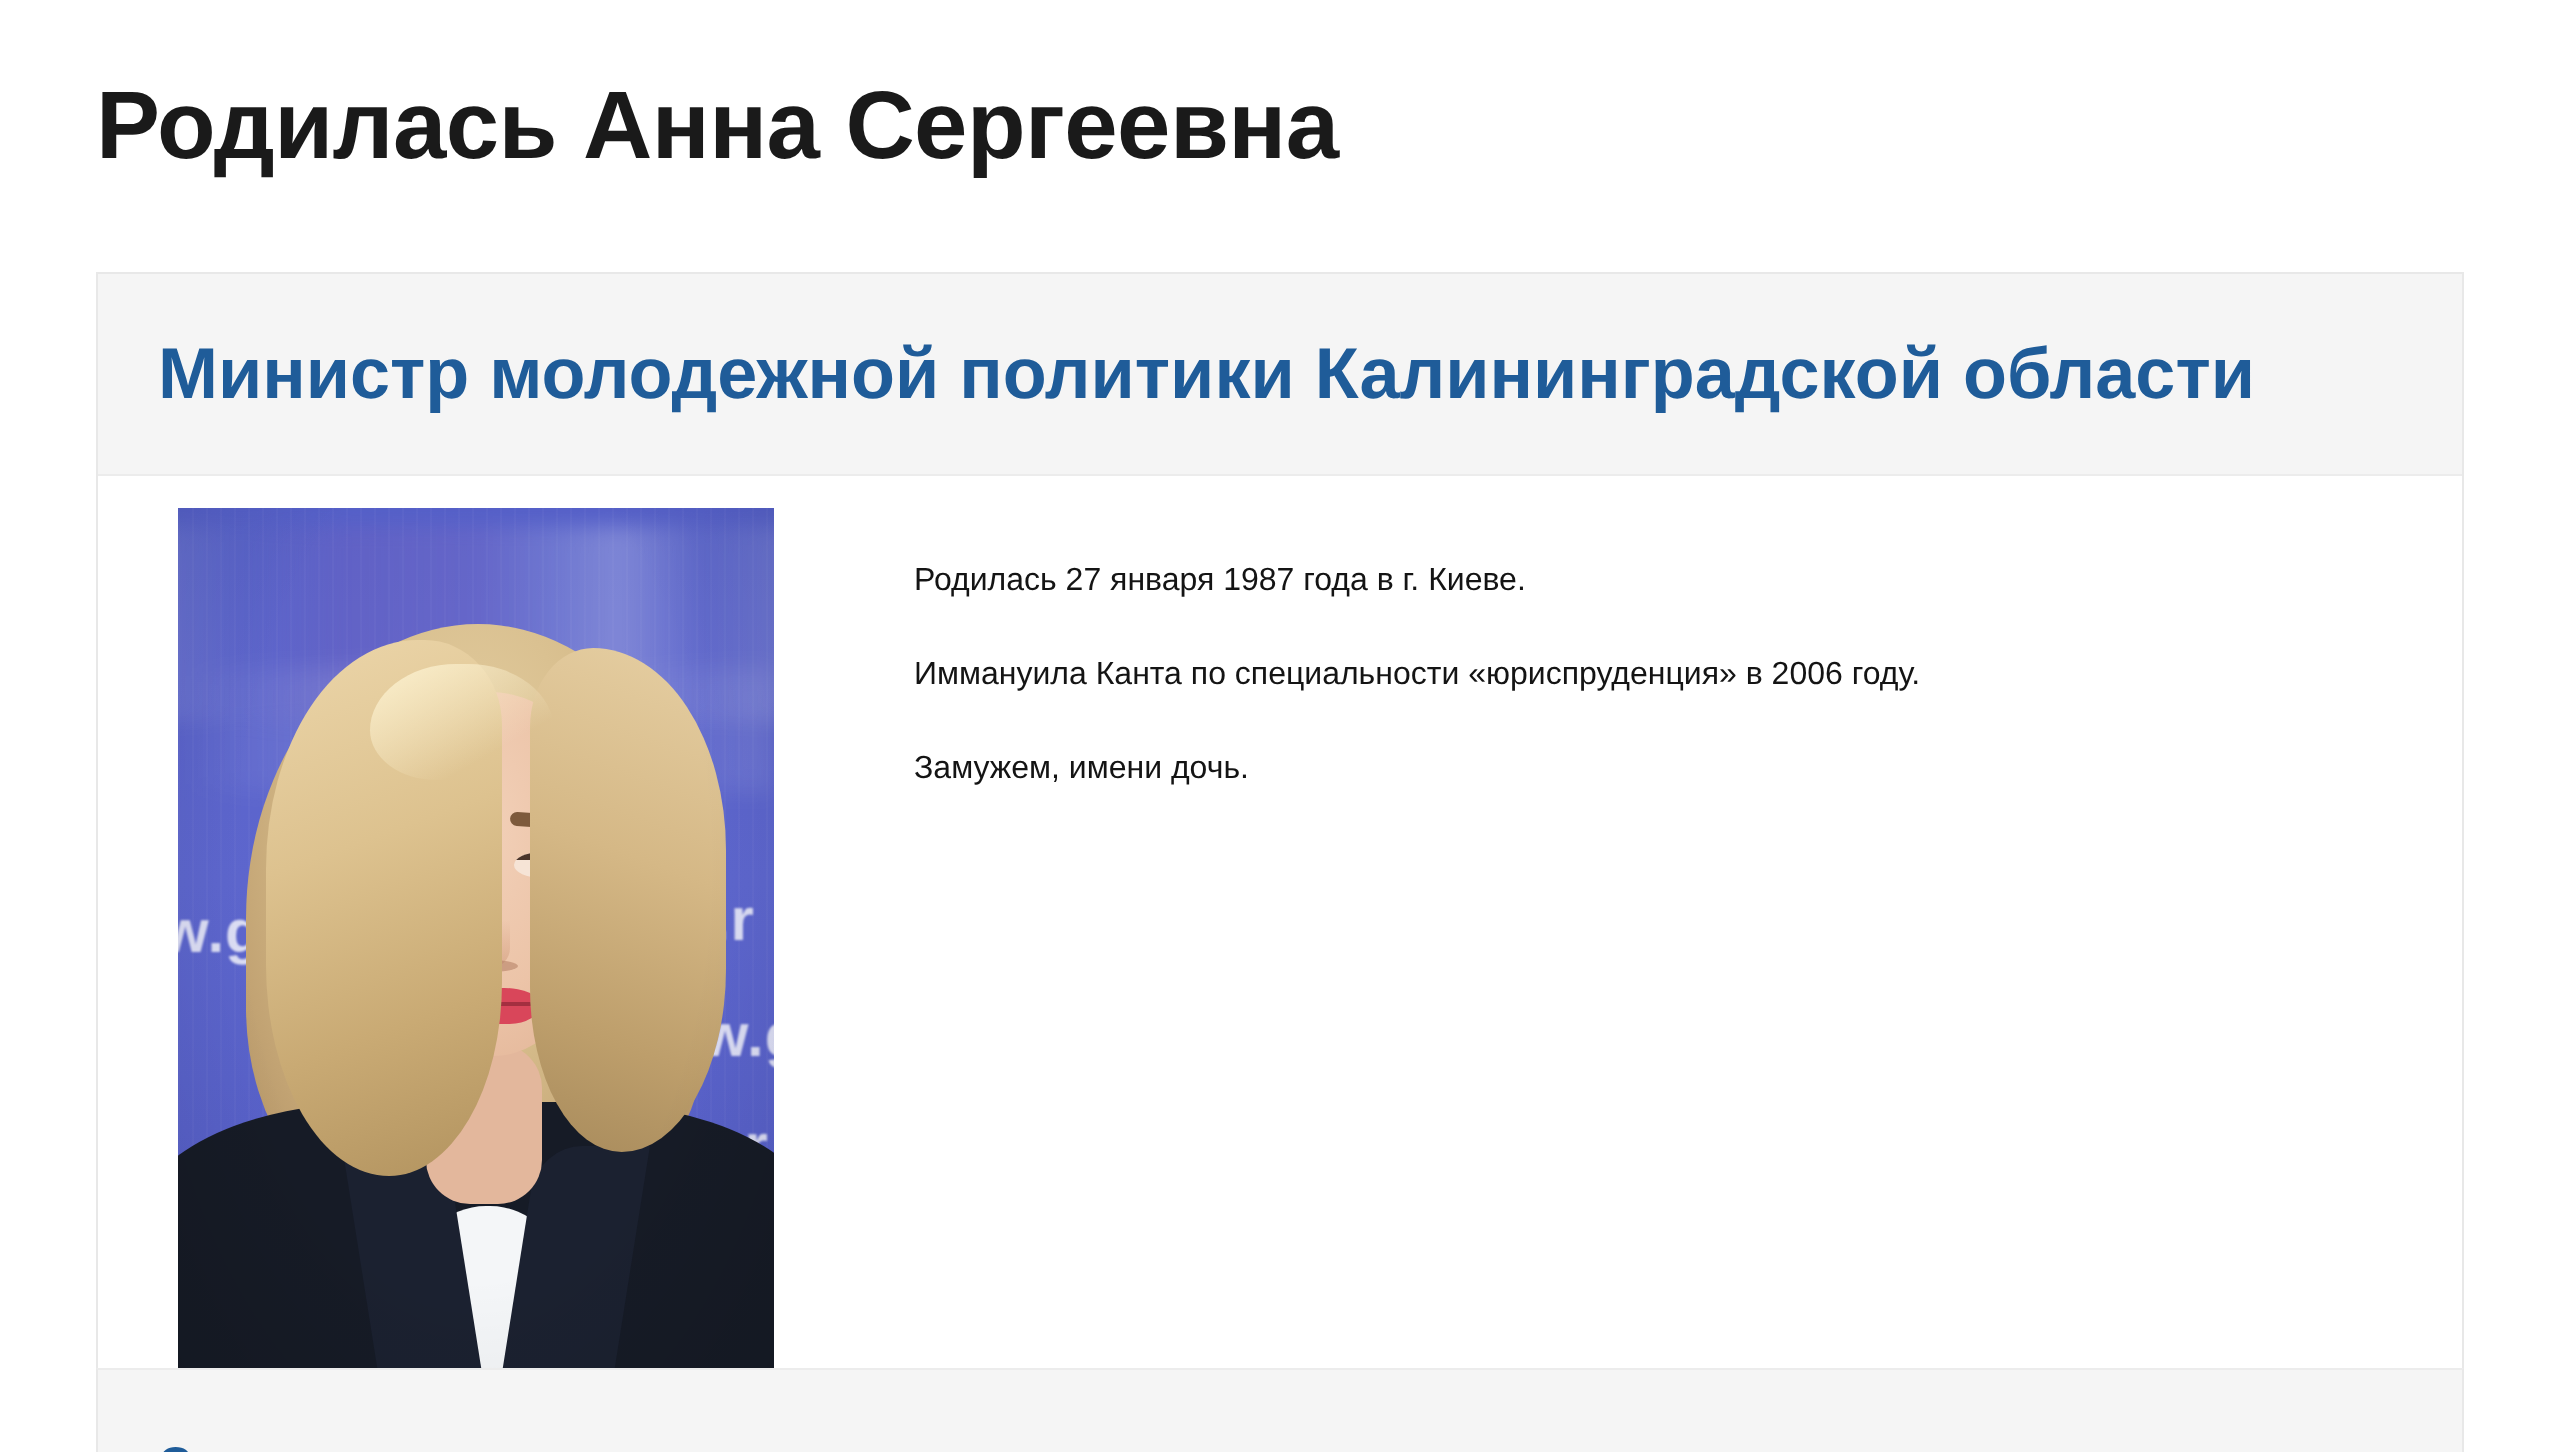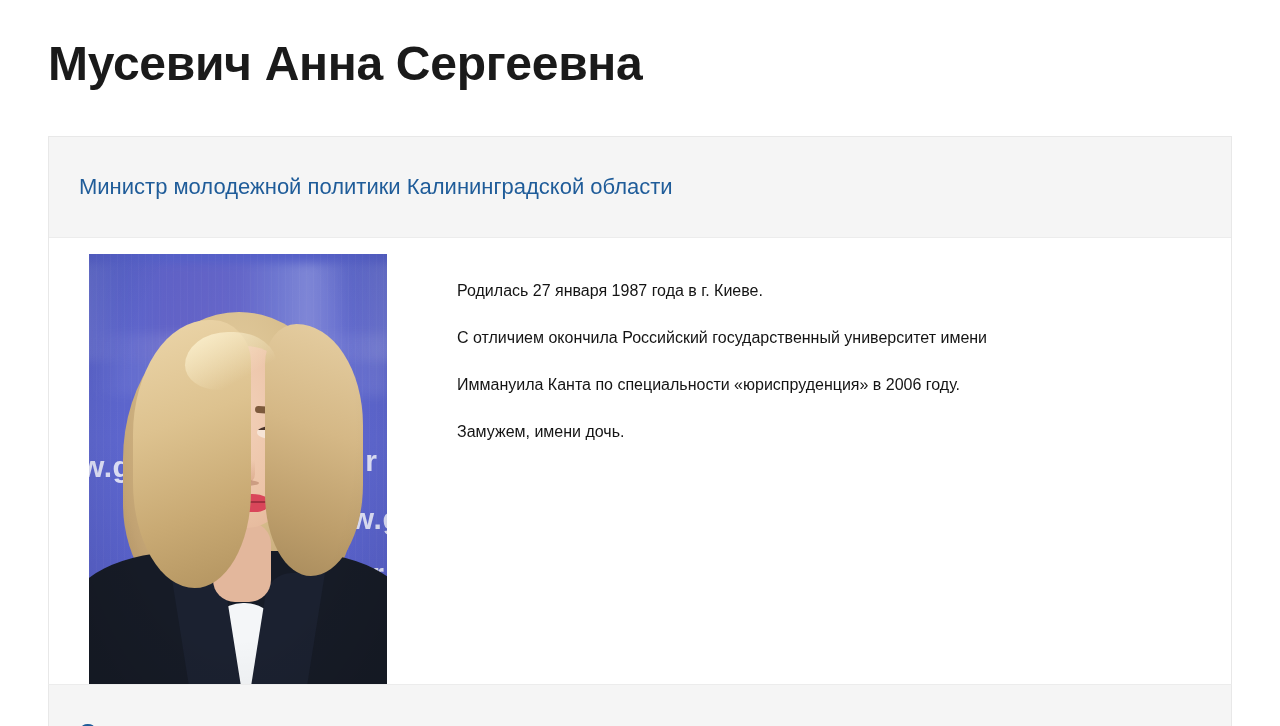--- a/index.html
+++ b/index.html
@@ -52,23 +52,23 @@
     height: 101px;
     background: #f5f5f5;
     border-bottom: 1px solid #ececec;
     display: flex;
     align-items: center;
     padding: 0 30px;
   }
 
   .card-header-title {
     margin: 0;
-    font-size: 22px;
+    font-size: 36px;
     line-height: 34px;
-    font-weight: 400;
+    font-weight: 700;
     color: #1f5c99;
     white-space: nowrap;
   }
 
   .card-body {
     display: flex;
     align-items: flex-start;
     height: 445px;
     background: #ffffff;
   }
@@ -374,21 +374,21 @@
     font-weight: 700;
     color: #1f5c99;
     white-space: nowrap;
   }
 </style>
 </head>
 <body>
 
 <div class="page">
 
-  <h1 class="page-title">Мусевич Анна Сергеевна</h1>
+  <h1 class="page-title">Родилась Анна Сергеевна</h1>
 
   <section class="card">
 
     <div class="card-header">
       <h2 class="card-header-title">Министр молодежной политики Калининградской области</h2>
     </div>
 
     <div class="card-body">
 
       <figure class="photo-wrap">
@@ -432,21 +432,20 @@
             <div class="hair-front-r"></div>
             <div class="hair-sheen"></div>
           </div>
 
           <div class="photo-shade"></div>
         </div>
       </figure>
 
       <div class="bio">
         <p>Родилась 27 января 1987 года в г. Киеве.</p>
-        <p>С отличием окончила Российский государственный университет имени</p>
         <p>Иммануила Канта по специальности «юриспруденция» в 2006 году.</p>
         <p>Замужем, имени дочь.</p>
       </div>
 
     </div>
   </section>
 
   <section class="next-section">
     <h2 class="next-section-title">Заместители</h2>
   </section>

